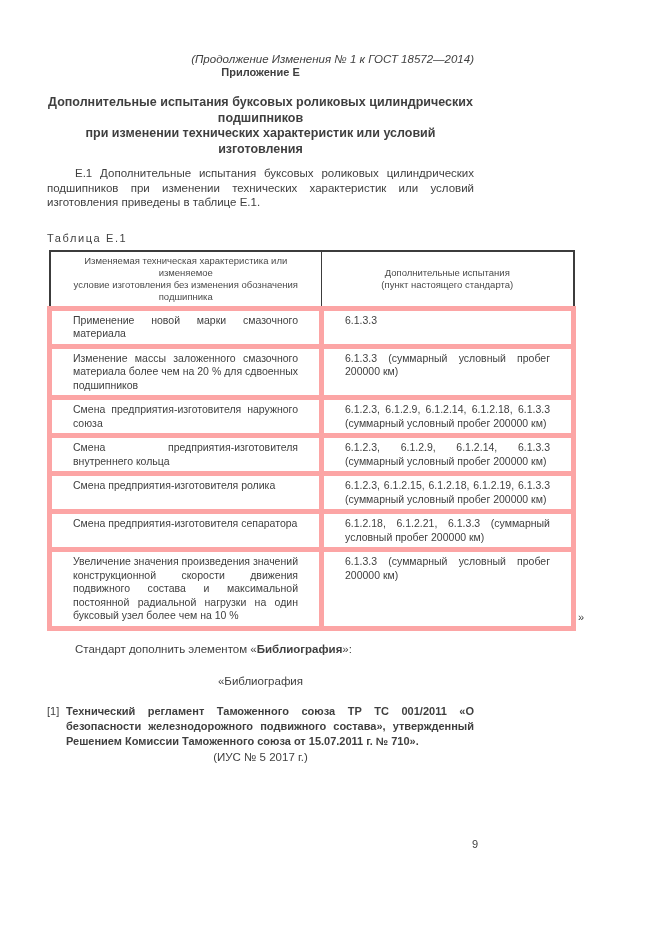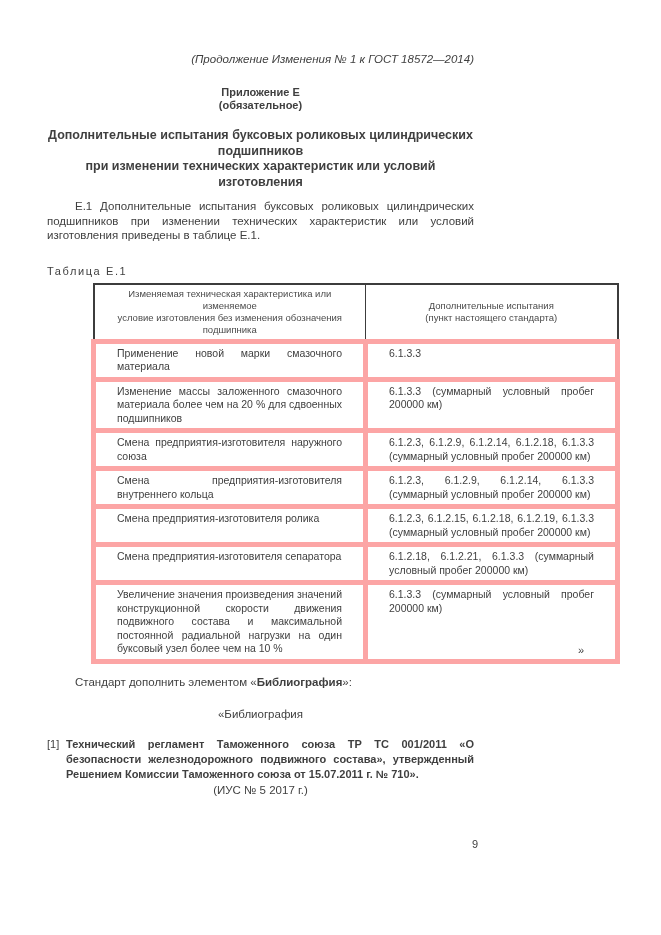--- a/index.html
+++ b/index.html
@@ -22,21 +22,21 @@
     padding: 52px 81px 0 47px;
     background: #ffffff;
   }
   .header-note {
     text-align: right;
     font-style: italic;
     font-size: 11.5px;
     line-height: 14px;
   }
   .annex-name {
-    margin-top: 20px;
+    margin-top: 0;
     text-align: center;
     font-weight: bold;
     font-size: 11px;
     line-height: 13px;
   }
   .annex-kind {
     text-align: center;
     font-weight: bold;
     font-size: 11px;
     line-height: 13px;
@@ -64,21 +64,20 @@
   .table-wrap {
     position: relative;
     margin-top: 6px;
     width: 524px;
   }
   table.doc-table {
     width: 524px;
     border-collapse: collapse;
     border: 2px solid #3c3c3c;
     table-layout: fixed;
-    margin-left: 44px;
   }
   .doc-table th {
     border: 1px solid #3c3c3c;
     border-bottom: 3px double #3c3c3c;
     font-weight: normal;
     font-size: 9.5px;
     line-height: 12px;
     text-align: center;
     vertical-align: middle;
     padding: 3px 8px;
@@ -141,21 +140,20 @@
   }
 </style>
 </head>
 <body>
 
 <div class="page">
 
   <div class="header-note">(Продолжение Изменения № 1 к ГОСТ 18572—2014)</div>
 
   <div class="annex-name">Приложение Е</div>
-  <div class="annex-kind">(обязательное)</div>
 
   <div class="doc-title">Дополнительные испытания буксовых роликовых цилиндрических подшипников
 при изменении технических характеристик или условий изготовления</div>
 
   <p class="intro">Е.1 Дополнительные испытания буксовых роликовых цилиндрических подшипников при изменении техниче­ских характеристик или условий изготовления приведены в таблице Е.1.</p>
 
   <div class="table-label">Таблица Е.1</div>
 
   <div class="table-wrap">
     <table class="doc-table">

